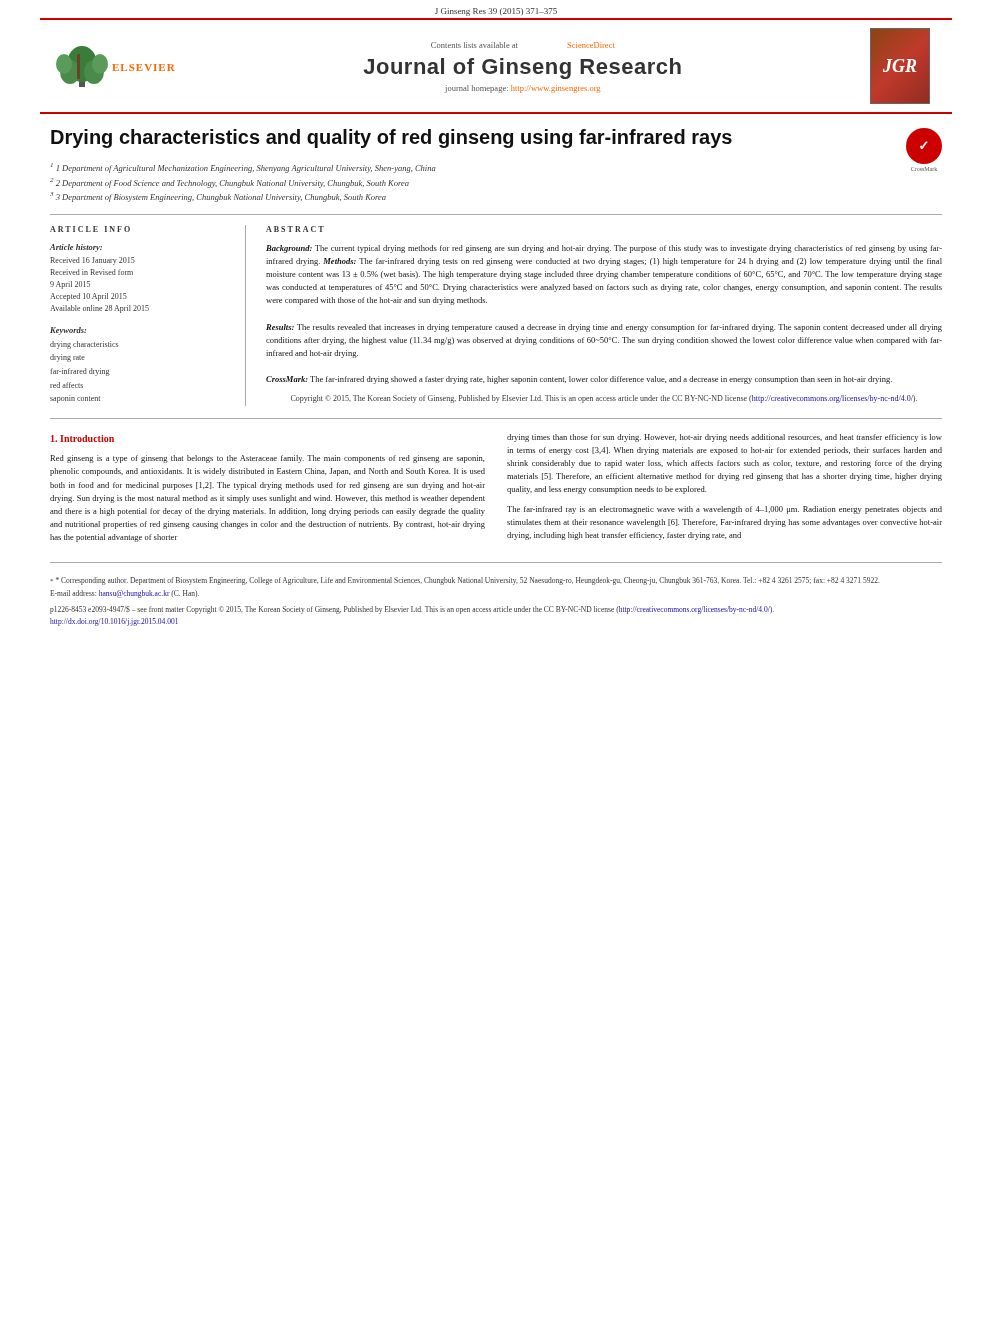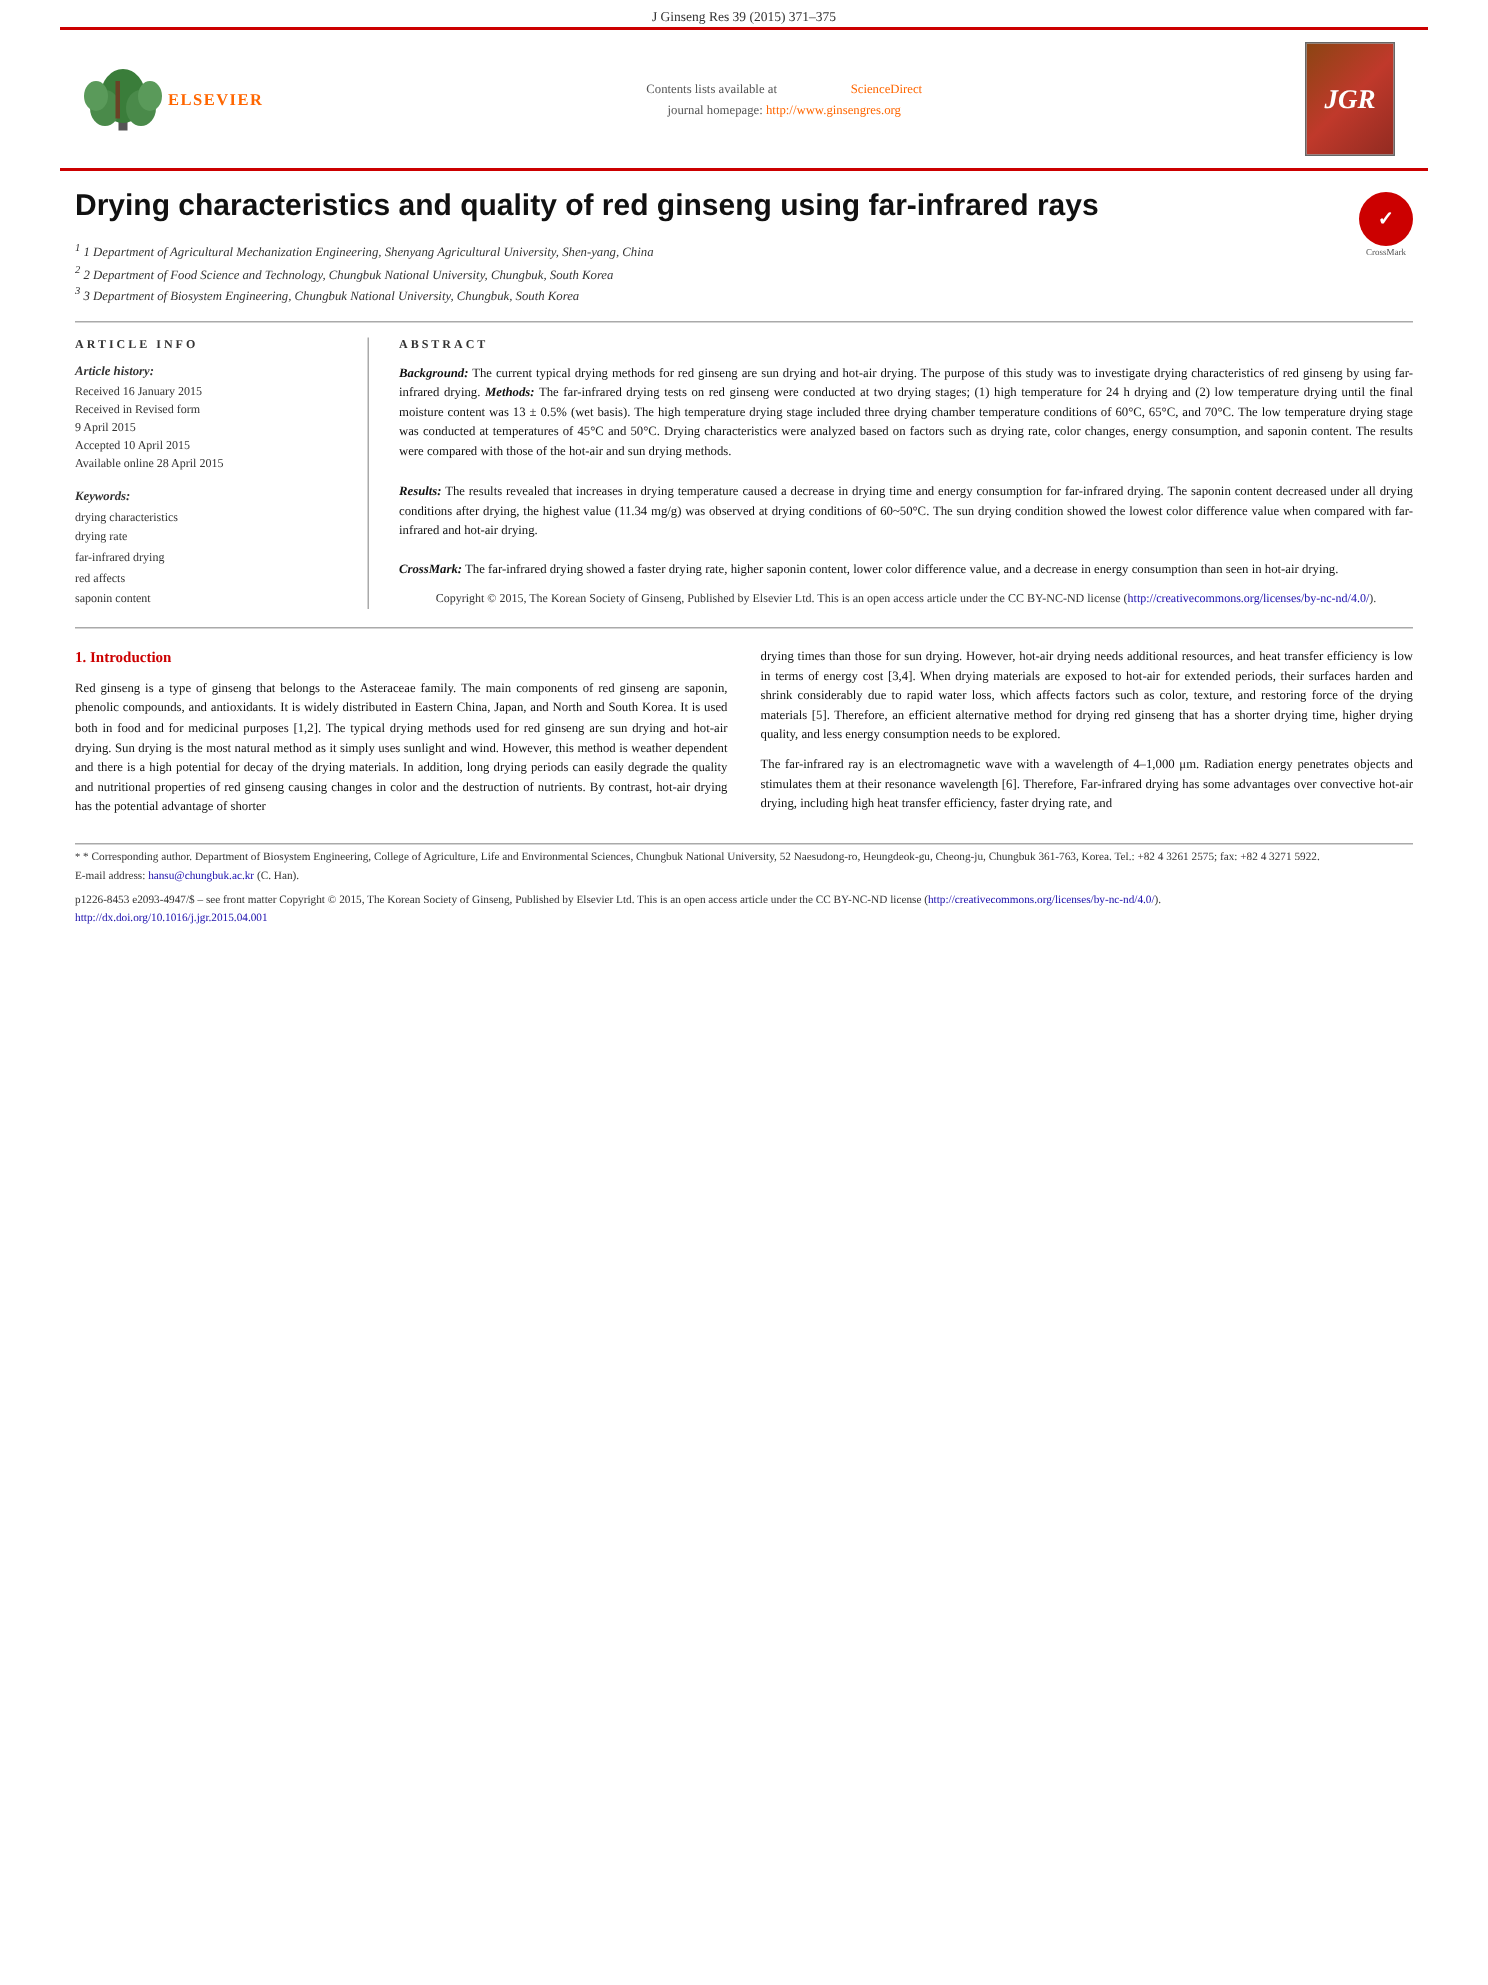--- a/index.html
+++ b/index.html
@@ -276,21 +276,21 @@
     .body-para {
       margin-bottom: 6px;
       font-size: 8.5px;
       line-height: 1.55;
     }
 
     
     .footer-notes {
       margin-top: 12px;
       border-top: 1px solid #aaa;
-      padding-top: 2px;
+      padding-top: 12px;
       font-size: 7.5px;
       color: #333;
       line-height: 1.6;
     }
 
     .footer-link {
       color: #1a0dab;
     }
 
     .footnote-star {
@@ -318,20 +318,21 @@
       <rect x="25" y="10" width="3" height="25" fill="#6b4226"></rect>
     </svg>
     <span class="elsevier-text">ELSEVIER</span>
   </div>
 
   <div class="journal-center">
     <div class="sciencedirect-line">
       <span>Contents lists available at</span>
       <span class="sciencedirect-link">ScienceDirect</span>
     </div>
+    <div class="journal-title-main">Journal of Ginseng Research</div>
     <div class="journal-homepage">
       <span>journal homepage:</span>
       <span class="journal-homepage-link">http://www.ginsengres.org</span>
     </div>
   </div>
 
   <div class="jgr-logo">
     <div class="jgr-box">
       <span>JGR</span>
     </div>

